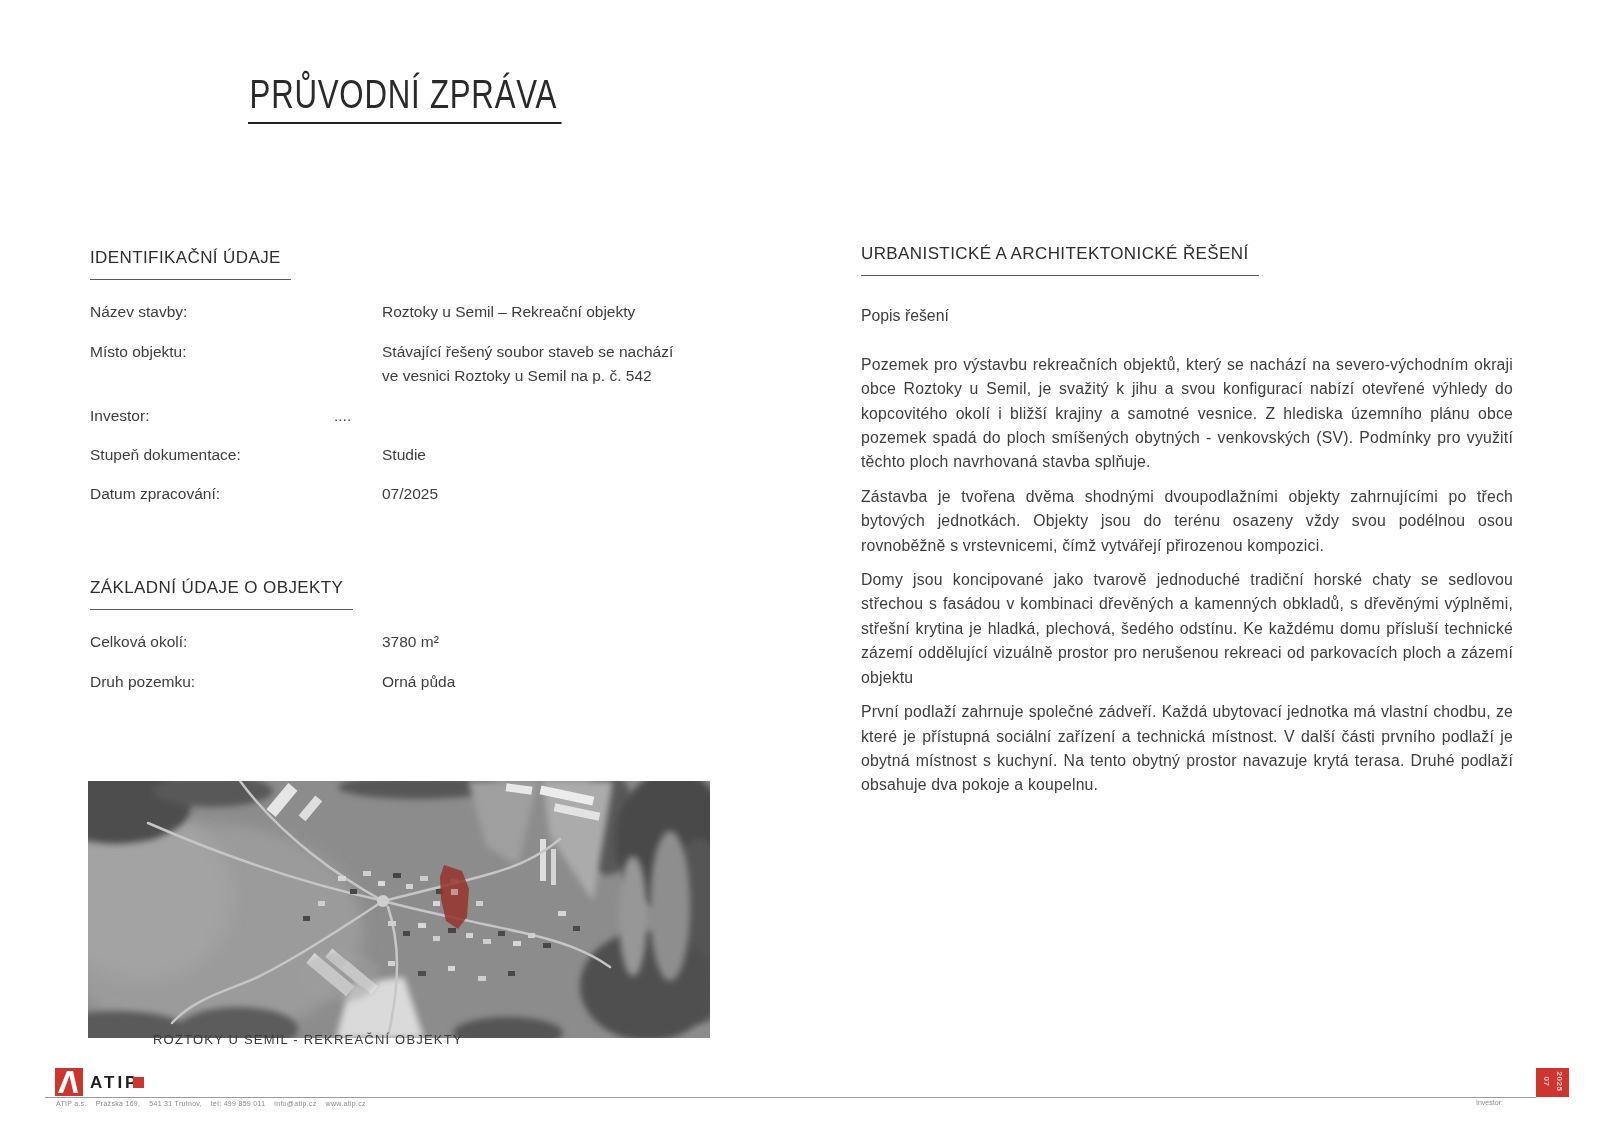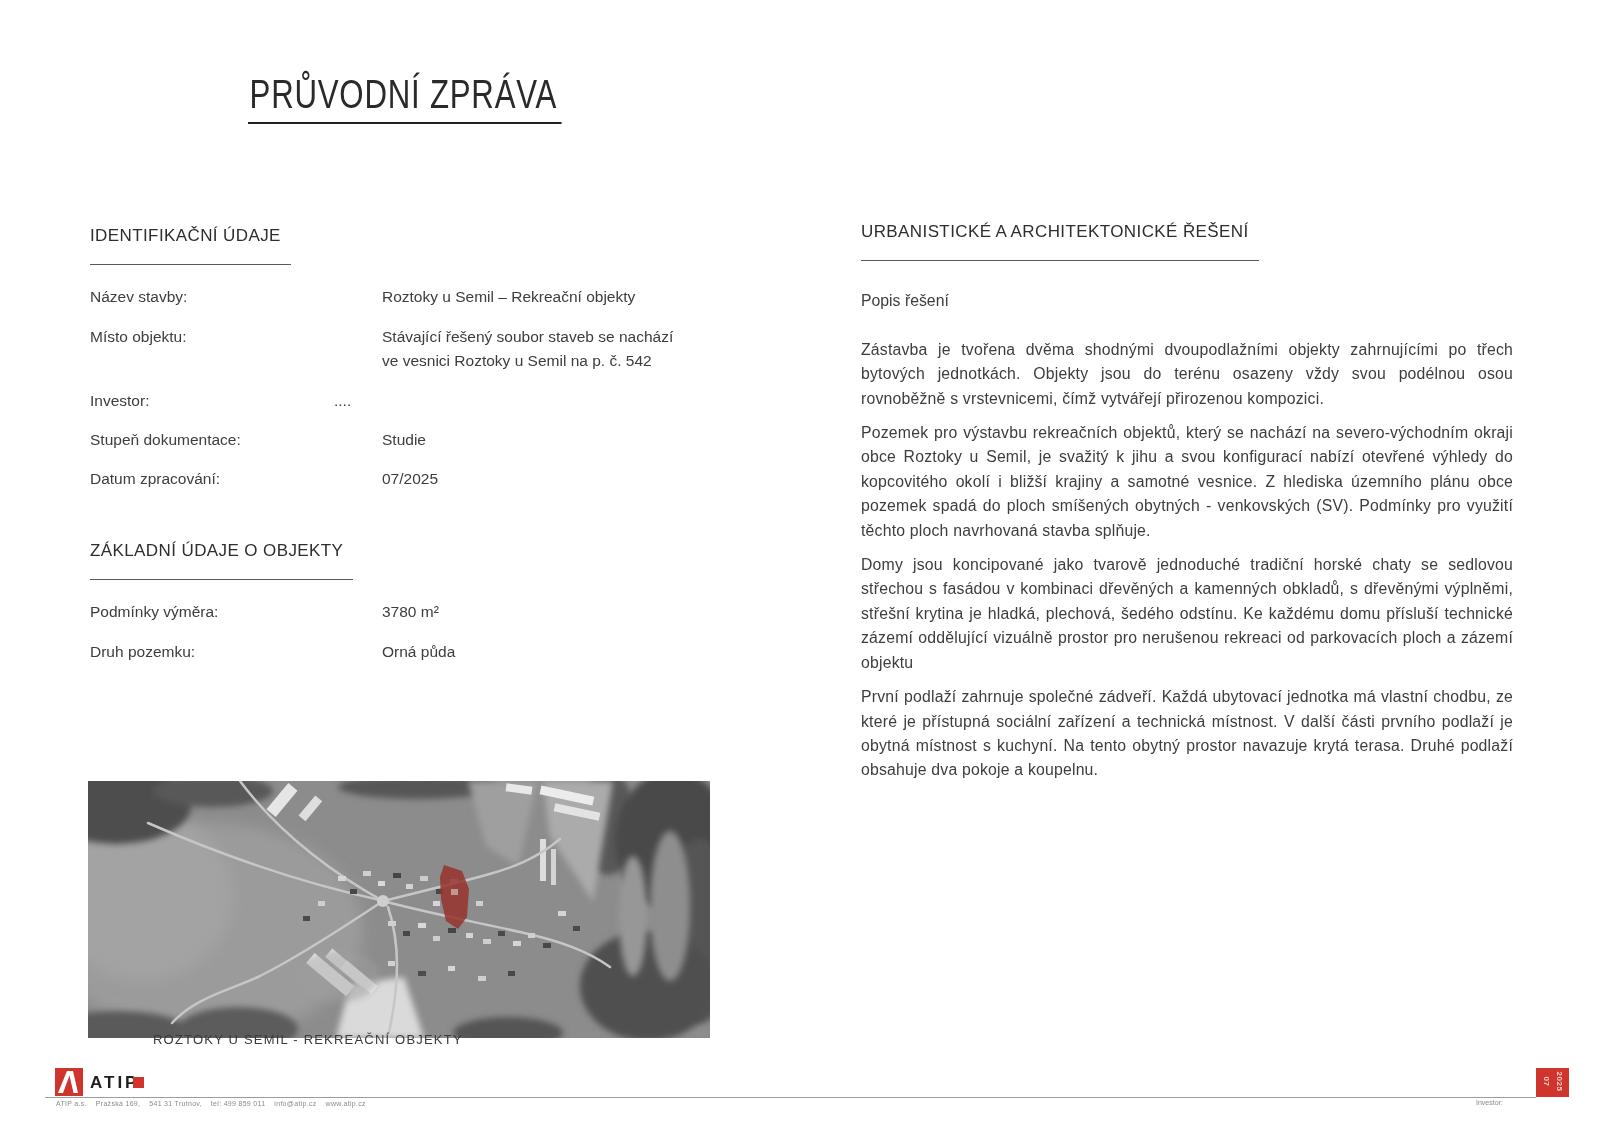--- a/index.html
+++ b/index.html
@@ -17,22 +17,22 @@
     font-size:40px; font-weight:300; letter-spacing:1px; color:#2a2a2a;
     transform:scaleX(0.78); transform-origin:left top;
     border-bottom:2px solid #222; padding:0 6px 5px 2px;
     white-space:nowrap;
   }
 
   
   .sec-heading {
     display:inline-block;
     font-size:17px; font-weight:400; letter-spacing:0.4px; color:#2e2e2e;
-    border-bottom:1px solid #5a5a5a; padding:0 10px 16px 0;
-    margin-bottom:20px; white-space:nowrap;
+    border-bottom:1px solid #5a5a5a; padding:0 10px 9px 0;
+    margin-bottom:20px; white-space:nowrap;margin-top:22px;
   }
 
   
   .left-col { left:90px; top:224px; width:628px; font-size:15.5px; line-height:24.4px; }
   .id-row { display:grid; grid-template-columns:292px 1fr; margin-bottom:15px; }
   .id-label { color:#3d3d3d; }
   .id-value { color:#3d3d3d; white-space:pre-line; }
   .row-investor .id-value { transform:translateX(-48px); }
   .val-contact { margin-top:4px; white-space:pre-line; }
   .heading-block2 { margin-top:47px; }
@@ -91,34 +91,34 @@
     </div>
     <div class="id-row">
       <div class="id-label">Datum zpracování:</div>
       <div class="id-value">07/2025</div>
     </div>
 
     <div class="heading-block2">
       <div class="sec-heading">ZÁKLADNÍ ÚDAJE O OBJEKTY</div>
     </div>
     <div class="id-row">
-      <div class="id-label">Podmínky výměra:</div>
+      <div class="id-label">Celková okolí:</div>
       <div class="id-value">3780 m²</div>
     </div>
     <div class="id-row">
       <div class="id-label">Druh pozemku:</div>
       <div class="id-value">Orná půda</div>
     </div>
   </div>
 
   <div class="abs right-col">
     <div class="sec-heading">URBANISTICKÉ A ARCHITEKTONICKÉ ŘEŠENÍ</div>
     <div class="subheading">Popis řešení</div>
+    <p>Pozemek pro výstavbu rekreačních objektů, který se nachází na severo-východním okraji obce Roztoky u Semil, je svažitý k jihu a svou konfigurací nabízí otevřené výhledy do kopcovitého okolí i bližší krajiny a samotné vesnice. Z hlediska územního plánu obce pozemek spadá do ploch smíšených obytných - venkovských (SV). Podmínky pro využití těchto ploch navrhovaná stavba splňuje.</p>
     <p>Zástavba je tvořena dvěma shodnými dvoupodlažními objekty zahrnujícími po třech bytových jednotkách. Objekty jsou do terénu osazeny vždy svou podélnou osou rovnoběžně s vrstevnicemi, čímž vytvářejí přirozenou kompozici.</p>
-    <p>Pozemek pro výstavbu rekreačních objektů, který se nachází na severo-východním okraji obce Roztoky u Semil, je svažitý k jihu a svou konfigurací nabízí otevřené výhledy do kopcovitého okolí i bližší krajiny a samotné vesnice. Z hlediska územního plánu obce pozemek spadá do ploch smíšených obytných - venkovských (SV). Podmínky pro využití těchto ploch navrhovaná stavba splňuje.</p>
     <p>Domy jsou koncipované jako tvarově jednoduché tradiční horské chaty se sedlovou střechou s fasádou v kombinaci dřevěných a kamenných obkladů, s dřevěnými výplněmi, střešní krytina je hladká, plechová, šedého odstínu. Ke každému domu přísluší technické zázemí oddělující vizuálně prostor pro nerušenou rekreaci od parkovacích ploch a zázemí objektu</p>
     <p>První podlaží zahrnuje společné zádveří. Každá ubytovací jednotka má vlastní chodbu, ze které je přístupná sociální zařízení a technická místnost. V další části prvního podlaží je obytná místnost s kuchyní. Na tento obytný prostor navazuje krytá terasa. Druhé podlaží obsahuje dva pokoje a koupelnu.</p>
   </div>
 
   <svg class="abs aerial" viewBox="0 0 622 257" preserveAspectRatio="none">
     <defs>
       <filter id="b3" x="-40%" y="-40%" width="180%" height="180%">
           <feGaussianBlur stdDeviation="3"></feGaussianBlur>
         </filter>
       <filter id="b7" x="-40%" y="-40%" width="180%" height="180%">

